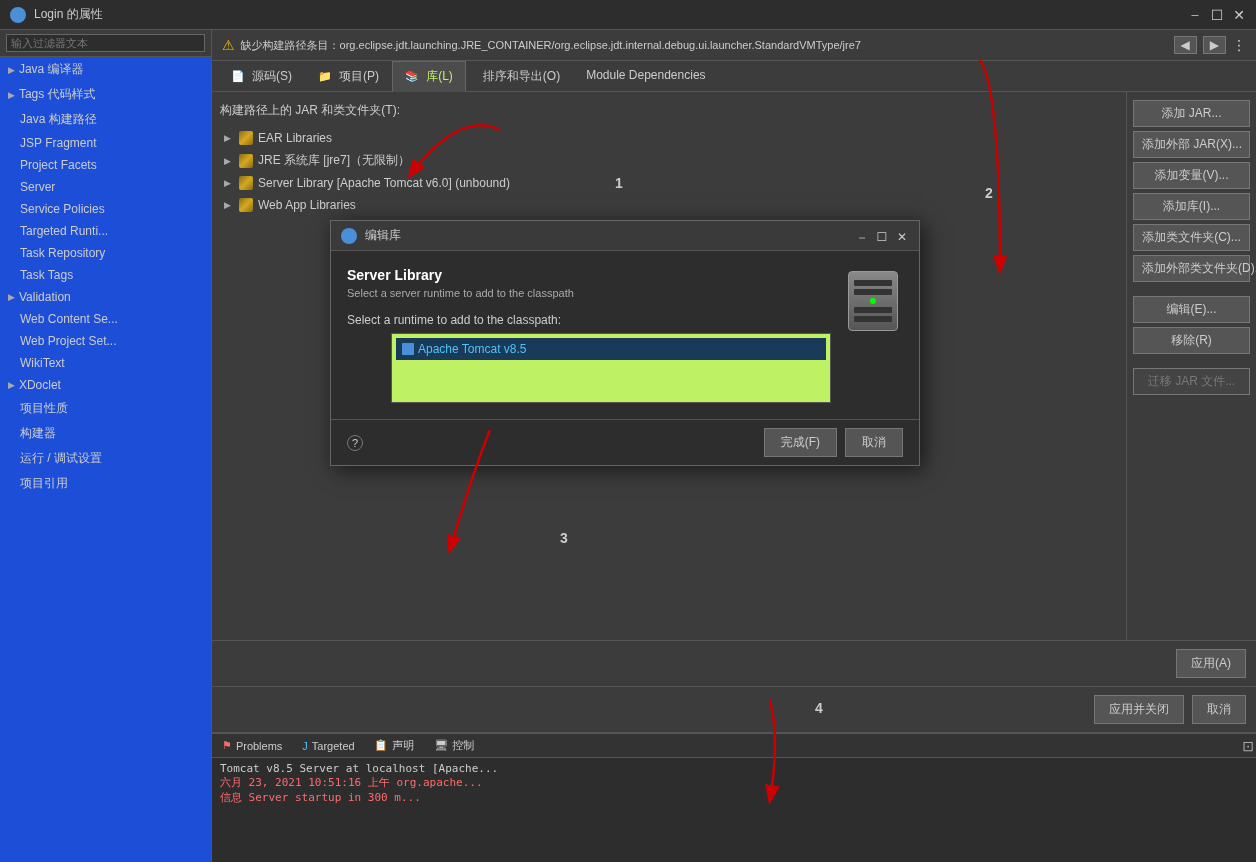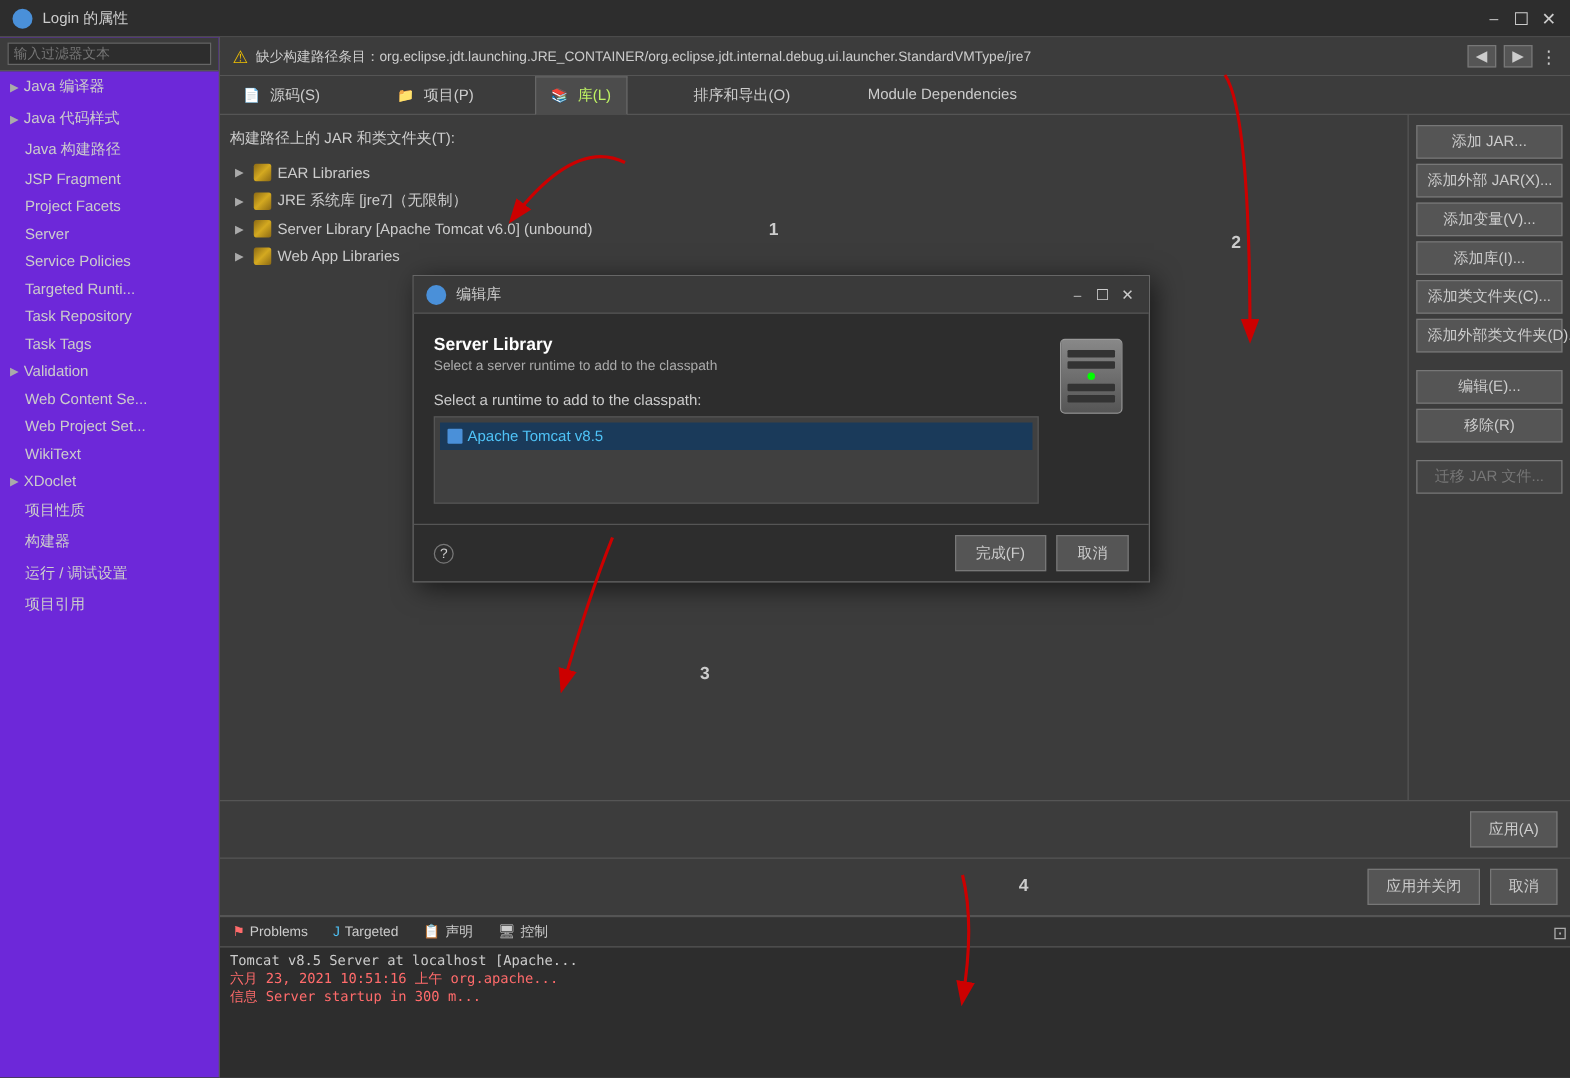--- a/index.html
+++ b/index.html
@@ -44,22 +44,22 @@
     }
 
     
     .main-layout {
       display: flex;
       height: calc(862px - 30px);
     }
 
     
     .sidebar {
-      width: 176px;
-      background: #6d28d9;
+      width: 212px;
+      background: #1d4ed8;
       border-right: 1px solid #555;
       overflow-y: auto;
       flex-shrink: 0;
     }
     .sidebar-filter {
       padding: 4px 6px;
       background: #3c3c3c;
       border-bottom: 1px solid #555;
     }
     .sidebar-filter input {
@@ -131,21 +131,20 @@
       display: flex;
       flex-direction: column;
     }
 
     
     .tab-bar {
       display: flex;
       background: #3c3c3c;
       border-bottom: 1px solid #555;
       padding: 0 6px;
-      gap: 36px;
     }
     .tab {
       padding: 6px 12px;
       cursor: pointer;
       font-size: 12px;
       color: #ccc;
       border: 1px solid transparent;
       margin-bottom: -1px;
     }
     .tab.active {
@@ -304,21 +303,21 @@
       width: 590px;
       background: #2d2d2d;
       border: 1px solid #666;
       box-shadow: 4px 4px 20px rgba(0,0,0,0.6);
       z-index: 200;
     }
     .dialog-title-bar {
       background: #3a3a3a;
       padding: 6px 10px;
       display: flex;
-      align-items: center;
+      align-items: flex-end;
       font-size: 12px;
       color: #ccc;
       border-bottom: 1px solid #555;
     }
     .dialog-title-icon {
       width: 16px; height: 16px;
       background: #4a90d9;
       border-radius: 50%;
       margin-right: 8px;
       flex-shrink: 0;
@@ -352,24 +351,25 @@
       font-size: 11px;
       color: #aaa;
       margin-bottom: 14px;
     }
     .dialog-section-label {
       font-size: 12px;
       color: #ccc;
       margin-bottom: 6px;
     }
     .dialog-list {
-      background: #404040;
+      background: #bef264;
       border: 1px solid #555;
       min-height: 70px;
       padding: 4px;
+      margin-left: 44px;
     }
     .dialog-list-item {
       padding: 4px 6px;
       font-size: 12px;
       color: #4fc3f7;
       background: #1a3a5a;
       cursor: pointer;
       display: flex;
       align-items: center;
       gap: 4px;
@@ -471,21 +471,21 @@
 <div class="main-layout">
 
   <div class="sidebar">
     <div class="sidebar-filter">
       <input type="text" placeholder="输入过滤器文本" style="">
     </div>
     <div class="sidebar-item expandable">
         <span>Java 编译器</span>
       </div>
     <div class="sidebar-item expandable">
-        <span>Java 代码样式</span>
+        <span>Tags 代码样式</span>
       </div>
     <div class="sidebar-item indent">
         <span>Java 构建路径</span>
       </div>
     <div class="sidebar-item indent">
         <span>JSP Fragment</span>
       </div>
     <div class="sidebar-item indent">
         <span>Project Facets</span>
       </div>

